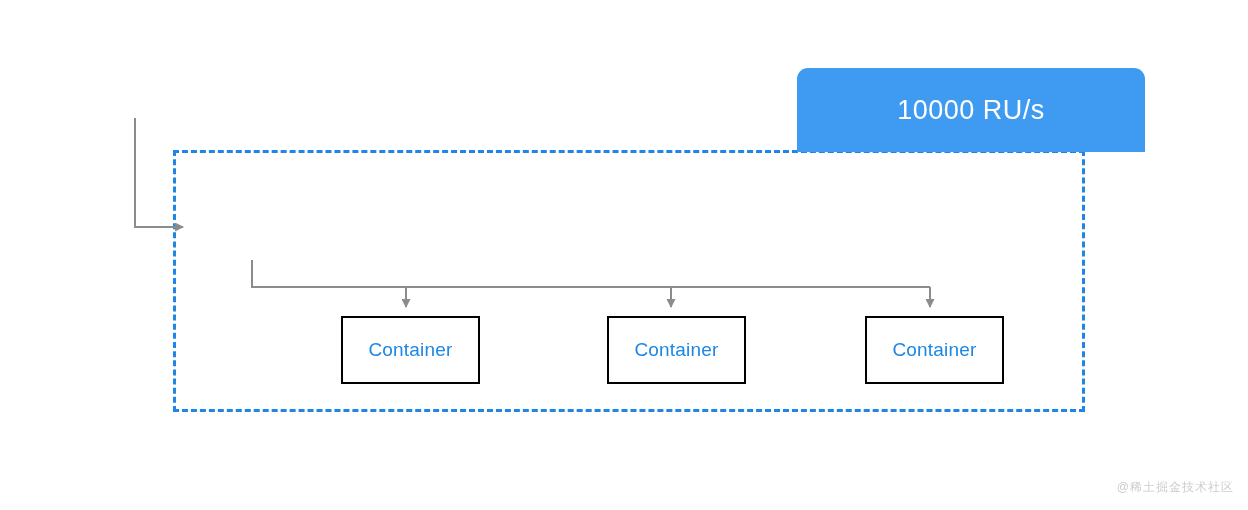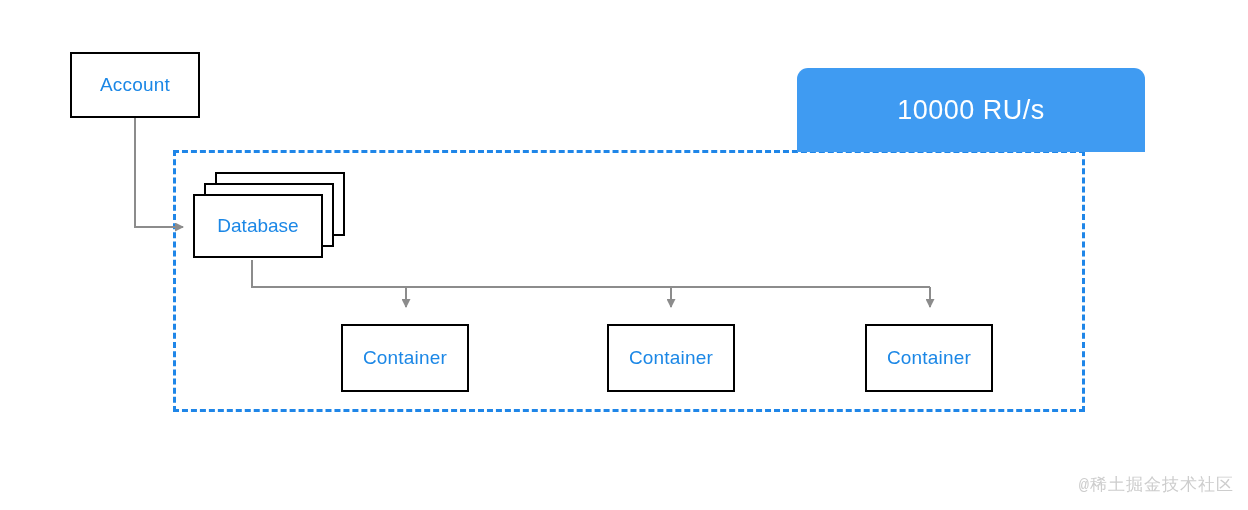--- a/index.html
+++ b/index.html
@@ -64,22 +64,22 @@
     display: flex;
     align-items: center;
     justify-content: center;
     color: #1b87e6;
     font-size: 19px;
     white-space: nowrap;
   }
 
   
   .container-box {
-    top: 324px;
-    width: 128px;
+    top: 316px;
+    width: 139px;
     height: 68px;
   }
   #container-1 { left: 341px; }
   #container-2 { left: 607px; }
   #container-3 { left: 865px; }
 
   
   #throughput-region {
     position: absolute;
     left: 173px;
@@ -119,24 +119,23 @@
     height: 510px;
     pointer-events: none;
   }
 
   
   #watermark {
     position: absolute;
     right: 14px;
     bottom: 14px;
     color: #cdcdcd;
-    font-size: 17px;
+    font-size: 12px;
     letter-spacing: 1px;
     white-space: nowrap;
-    font-family: Liberation Mono, monospace;
   }
 </style>
 </head>
 <body>
 
 <div id="canvas">
 
   <div id="throughput-region"></div>
 
   <div id="ru-banner">
@@ -152,31 +151,21 @@
 
     <path d="M135,118 L135,227 L183,227" fill="none" stroke="#8c8c8c" stroke-width="2" marker-end="url(#arrowhead)"></path>
 
     <path d="M252,260 L252,287 L930,287" fill="none" stroke="#8c8c8c" stroke-width="2"></path>
 
     <path d="M406,287 L406,307" fill="none" stroke="#8c8c8c" stroke-width="2" marker-end="url(#arrowhead)"></path>
     <path d="M671,287 L671,307" fill="none" stroke="#8c8c8c" stroke-width="2" marker-end="url(#arrowhead)"></path>
     <path d="M930,287 L930,307" fill="none" stroke="#8c8c8c" stroke-width="2" marker-end="url(#arrowhead)"></path>
   </svg>
 
-  <div id="account-box" class="node">
-    <span>Account</span>
-  </div>
 
-  <div id="database-stack">
-    <div id="db-back" class="db-layer"></div>
-    <div id="db-mid" class="db-layer"></div>
-    <div id="db-front" class="db-layer">
-      <span>Database</span>
-    </div>
-  </div>
 
   <div id="container-1" class="node container-box">
     <span>Container</span>
   </div>
   <div id="container-2" class="node container-box">
     <span>Container</span>
   </div>
   <div id="container-3" class="node container-box">
     <span>Container</span>
   </div>

